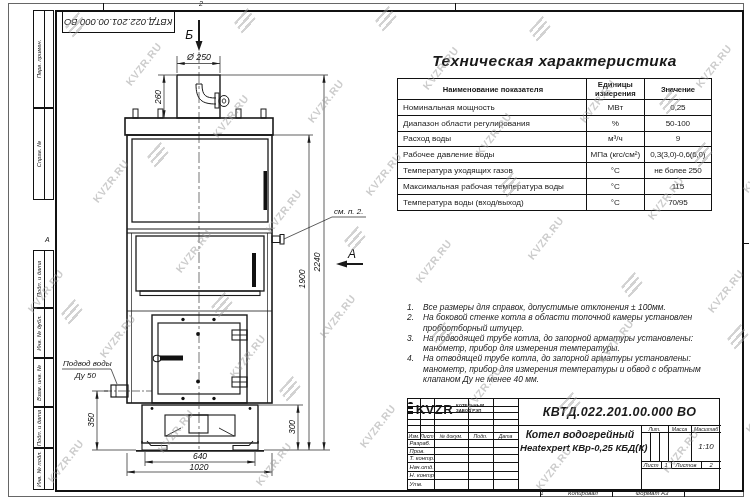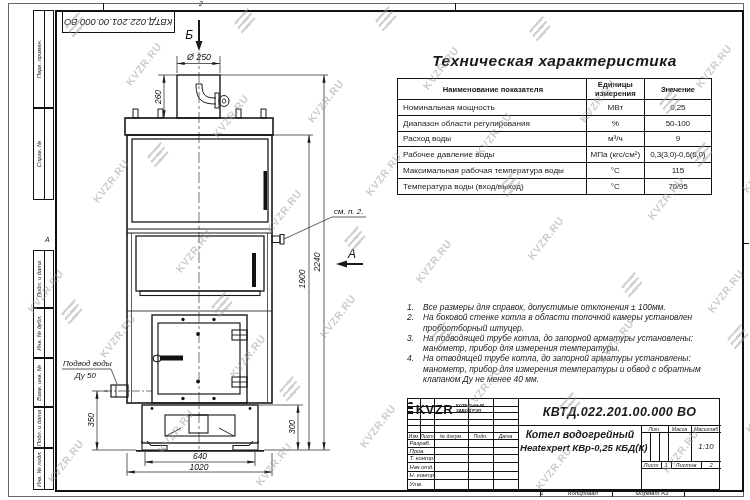--- a/index.html
+++ b/index.html
@@ -144,20 +144,25 @@
         </tr>
     <tr>
           <td class="c-name">Расход воды</td>
           <td class="c-unit">м³/ч</td>
           <td class="c-val">9</td>
         </tr>
     <tr>
           <td class="c-name">Рабочее давление воды</td>
           <td class="c-unit">МПа (кгс/см²)</td>
           <td class="c-val">0,3(3,0)-0,6(6,0)</td>
+        </tr>
+    <tr>
+          <td class="c-name">Температура уходящих газов</td>
+          <td class="c-unit">°С</td>
+          <td class="c-val">не более 250</td>
         </tr>
     <tr>
           <td class="c-name">Максимальная рабочая температура воды</td>
           <td class="c-unit">°С</td>
           <td class="c-val">115</td>
         </tr>
     <tr>
           <td class="c-name">Температура воды (вход/выход)</td>
           <td class="c-unit">°С</td>
           <td class="c-val">70/95</td>

